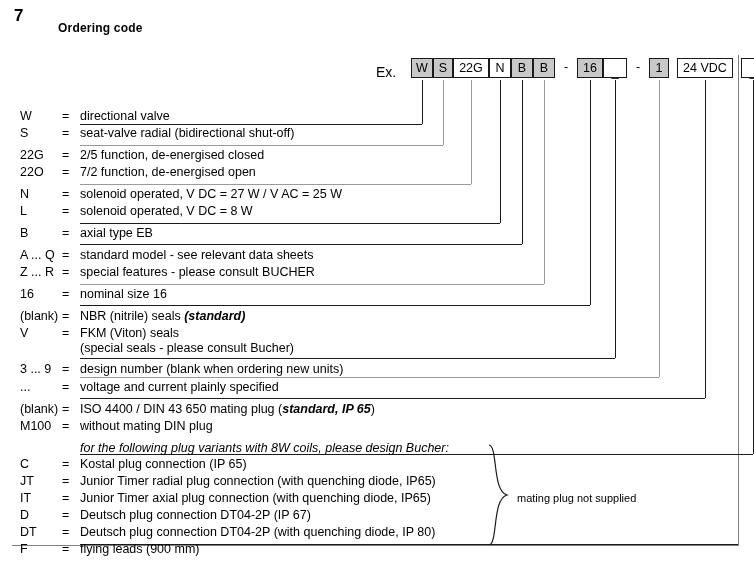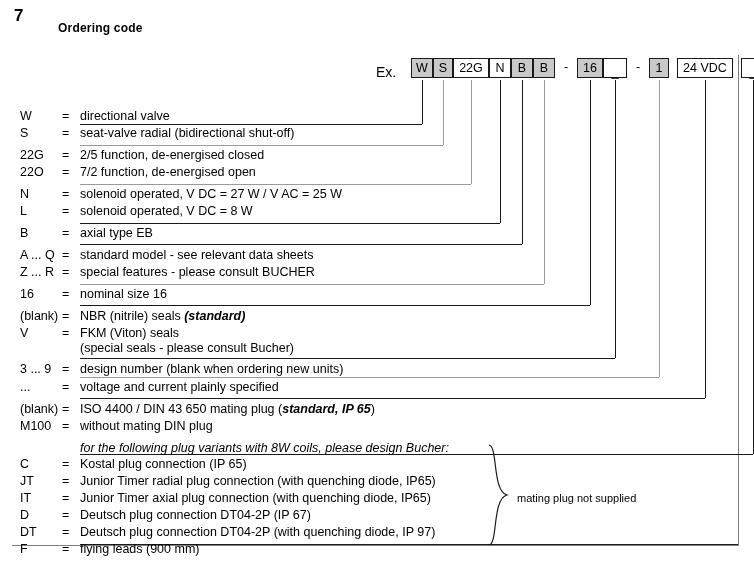--- a/index.html
+++ b/index.html
@@ -219,21 +219,21 @@
         <span class="ldesc"><span>Junior Timer axial plug connection (with quenching diode, IP65)</span></span>
       </div>
       <div class="lrow" style="top: 407px;">
         <span class="lkey">D</span>
         <span class="leq">=</span>
         <span class="ldesc"><span>Deutsch plug connection DT04-2P (IP 67)</span></span>
       </div>
       <div class="lrow" style="top: 424px;">
         <span class="lkey">DT</span>
         <span class="leq">=</span>
-        <span class="ldesc"><span>Deutsch plug connection DT04-2P (with quenching diode, IP 97)</span></span>
+        <span class="ldesc"><span>Deutsch plug connection DT04-2P (with quenching diode, IP 80)</span></span>
       </div>
       <div class="lrow" style="top: 441px;">
         <span class="lkey">F</span>
         <span class="leq">=</span>
         <span class="ldesc"><span>flying leads (900 mm)</span></span>
       </div>
     </div>
 
   <svg class="brace" viewBox="0 0 22 104" preserveAspectRatio="none">
     <path d="M2,2 C11,3 5,48 20,52 C5,56 11,101 2,102" fill="none" stroke="#1a1a1a" stroke-width="1.2"></path>

